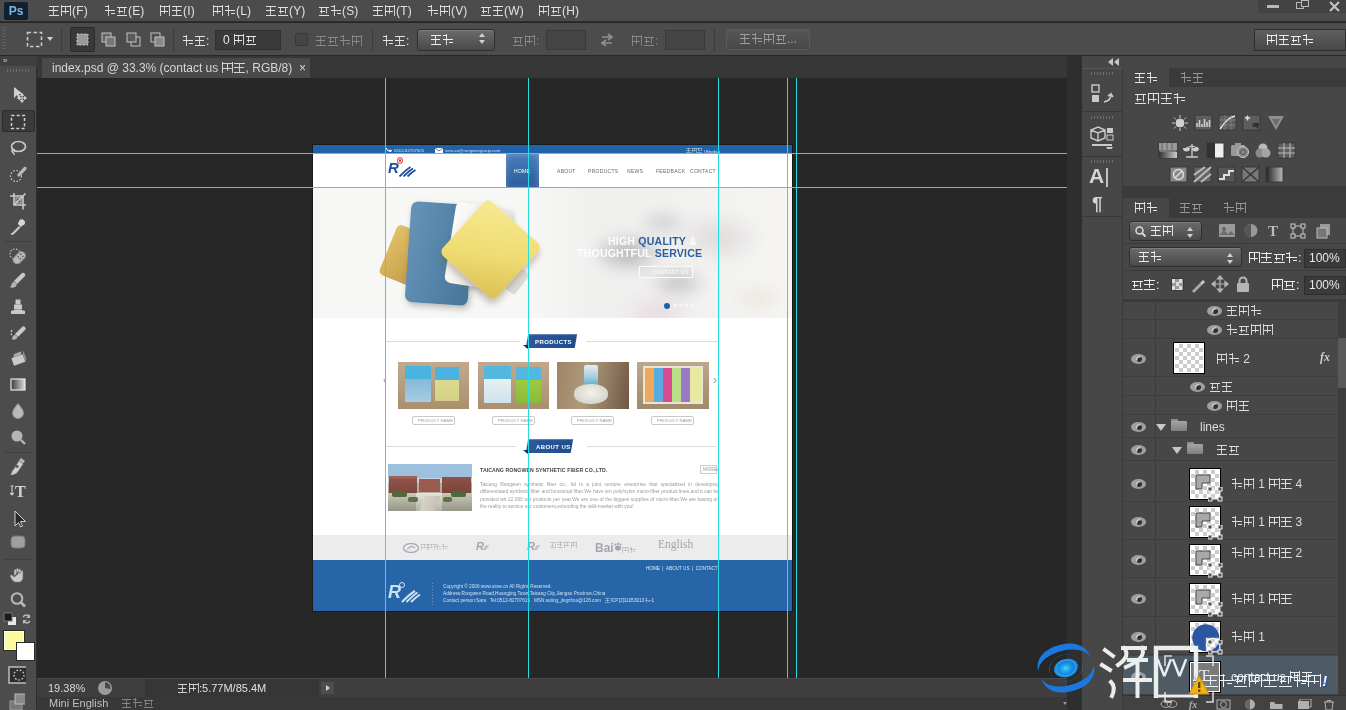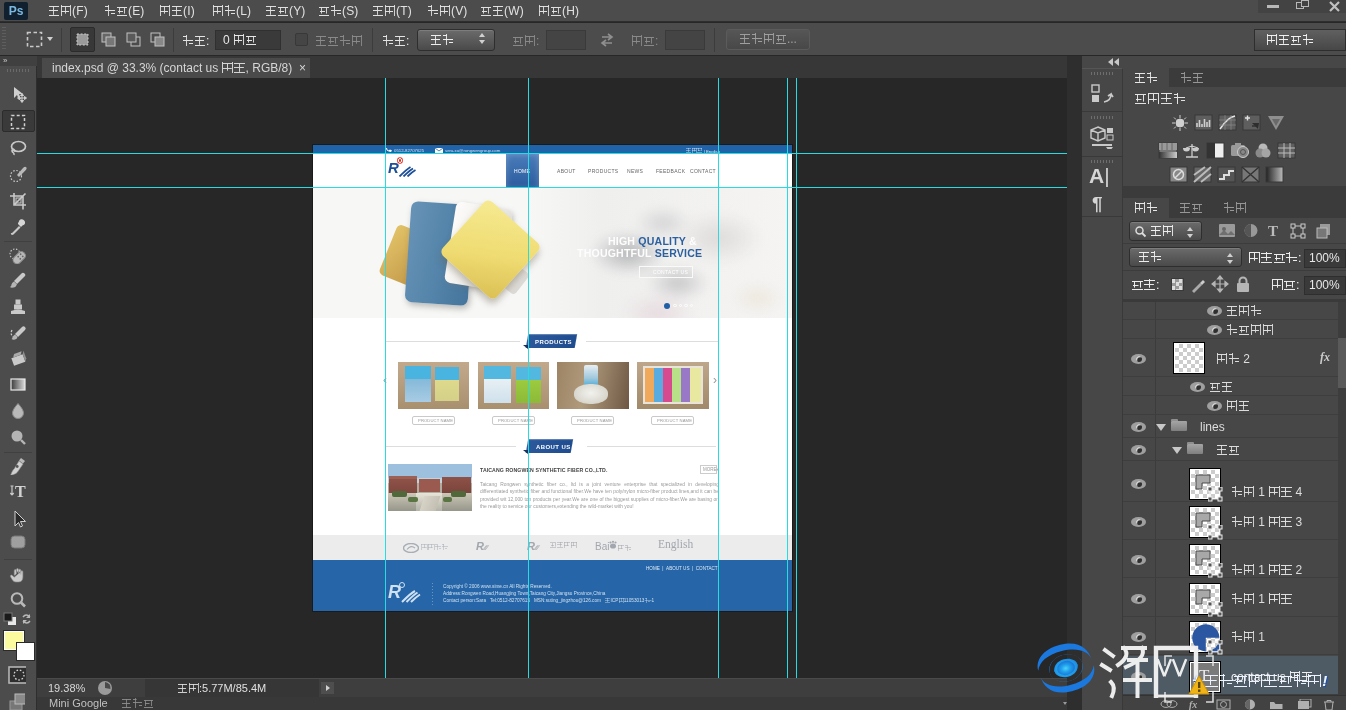--- a/index.html
+++ b/index.html
@@ -352,21 +352,21 @@
     <div class="abs" style="left:0;top:390px;width:479px;height:25px;background:#ececec"></div>
     <div class="abs" style="left:0px;top:390px;width:479px;height:25px;color:#a2a6ae">
       <svg style="position:absolute;left:90px;top:8px" width="16" height="10">
           <ellipse cx="8" cy="5" rx="7.5" ry="4.5" fill="none" stroke="#a8aeb6" stroke-width="1.4"></ellipse>
           <path d="M4 6.5 q4-5 8-1.5" stroke="#a8aeb6" fill="none" stroke-width="1.2"></path>
         </svg>
       <span style="position:absolute;left:108px;top:8px;font-size:7px;color:#a8aeb6"><i class="g g2" style="width:6px;height:6px"></i><i class="g g2" style="width:6px;height:6px"></i><i class="g g3" style="width:6px;height:6px"></i><i class="g g3" style="width:6px;height:6px"></i></span>
       <span style="position:absolute;left:163px;top:5px;font-size:11px;font-weight:bold;font-style:italic">R<span style="font-size:7px">∕∕∕</span></span>
       <span style="position:absolute;left:214px;top:5px;font-size:11px;font-weight:bold;font-style:italic">R<span style="font-size:7px">∕∕∕</span></span>
         <span style="position:absolute;left:237px;top:6px;font-size:7px"><i class="g g4" style="width:6px;height:6px"></i><i class="g g1" style="width:6px;height:6px"></i><i class="g g2" style="width:6px;height:6px"></i><i class="g g2" style="width:6px;height:6px"></i></span>
-      <span style="position:absolute;left:282px;top:6px;font-size:10px;font-weight:normal">Bai<svg style="position:relative;top:-1.5px" width="8" height="9">
+      <span style="position:absolute;left:282px;top:6px;font-size:12px;font-weight:bold">Bai<svg style="position:relative;top:-1.5px" width="8" height="9">
             <ellipse cx="4" cy="6" rx="3" ry="2.6" fill="#a2a6ae"></ellipse>
             <circle cx="1.5" cy="2.5" r="1.1" fill="#a2a6ae"></circle>
             <circle cx="4" cy="1.8" r="1.1" fill="#a2a6ae"></circle>
             <circle cx="6.5" cy="2.5" r="1.1" fill="#a2a6ae"></circle>
           </svg><i class="g g2" style="width:6px;height:6px"></i><i class="g g3" style="width:6px;height:6px"></i></span>
       <span style="position:absolute;left:345px;top:3px;font-size:11.5px;font-family:'Liberation Serif',serif">English</span>
     </div>
     <div class="abs" style="left:0;top:415px;width:479px;height:51px;background:#2565a8"></div>
     <span class="abs" style="left:333px;top:421px;font-size:4.6px;color:#dce8f4">HOME&nbsp;&nbsp;|&nbsp;&nbsp;ABOUT US&nbsp;&nbsp;|&nbsp;&nbsp;CONTACT</span>
     <div class="abs" style="left:75px;top:437px;width:42px;height:24px">
@@ -392,21 +392,21 @@
   <svg style="position:absolute;left:60px;top:1px" width="17" height="16">
       <circle cx="8" cy="8" r="7" fill="#9a9a9a"></circle>
       <path d="M8 8 L8 2 A6 6 0 0 1 13.5 9z" fill="#4a4a4a"></path>
     </svg>
   <div style="position:absolute;left:108px;top:0;width:174px;height:18px;background:#363636"></div>
   <span style="position:absolute;left:140px;top:3px;color:#e0e0e0"><i class="g g1"></i><i class="g g2"></i>:5.77M/85.4M</span>
   <div style="position:absolute;left:284px;top:3px;width:13px;height:12px;background:#4e4e4e"></div>
     <div class="caret" style="left:288px;top:7px;transform:rotate(-90deg)"></div>
 </div>
 <div class="abs" id="bottombar">
-  <span style="position:absolute;left:12px;top:0;font-size:11px">Mini Google</span>
+  <span style="position:absolute;left:12px;top:0;font-size:11px">Mini English</span>
   <span style="position:absolute;left:84px;top:0;font-size:11px;color:#8f8f8f"><i class="g g1"></i><i class="g g3"></i><i class="g g4"></i></span>
   <div class="caret" style="left:1026px;top:5px;border-top-color:#999;border-left-width:2.8px;border-right-width:2.8px;border-top-width:3.8px"></div>
     <div style="position:absolute;left:1033px;top:3px;width:10px;height:6px;background:repeating-linear-gradient(#999 0 1.4px,transparent 1.4px 2.8px)"></div>
 </div>
 <div class="abs" id="dockscroll"></div>
 <div class="abs" id="dockhead">
     <div style="position:absolute;left:26px;top:2px;width:0;height:0;border-top:4px solid transparent;border-bottom:4px solid transparent;border-right:5px solid #c8c8c8"></div>
     <div style="position:absolute;left:32px;top:2px;width:0;height:0;border-top:4px solid transparent;border-bottom:4px solid transparent;border-right:5px solid #c8c8c8"></div>
   </div>
 <div class="abs" id="iconstrip">
@@ -633,21 +633,21 @@
         <svg style="position:absolute;left:67px;top:4px" width="32" height="32">
           <path d="M6 6 h14 v8 h-8 v6 h-6z" fill="#a8a8a8" stroke="#4a4a4a" stroke-width="1"></path>
         </svg>
         <svg style="position:absolute;left:85px;top:22px" width="15" height="15">
           <rect x="2" y="2" width="10" height="10" fill="none" stroke="#f0f0f0" stroke-width="1.2"></rect>
           <rect x="0" y="0" width="4" height="4" fill="#555" stroke="#eee"></rect>
           <rect x="10" y="0" width="4" height="4" fill="#555" stroke="#eee"></rect>
           <rect x="0" y="10" width="4" height="4" fill="#555" stroke="#eee"></rect>
           <rect x="10" y="10" width="4" height="4" fill="#555" stroke="#eee"></rect>
         </svg>
-        <span style="position:absolute;left:108px;top:20px"><i class="g g3"></i><i class="g g2"></i> 1 <i class="g g2"></i><i class="g g1"></i> 4</span>
+        <span style="position:absolute;left:108px;top:12px"><i class="g g3"></i><i class="g g2"></i> 1 <i class="g g2"></i><i class="g g1"></i> 4</span>
       </div>
 <div class="lrow" style="top:435px;height:37px">
         <div class="eye" style="left:8px;top:14px"></div>
         <div class="thumb" style="left:67px;top:4px"></div>
         <svg style="position:absolute;left:67px;top:4px" width="32" height="32">
           <path d="M6 6 h14 v8 h-8 v6 h-6z" fill="#a8a8a8" stroke="#4a4a4a" stroke-width="1"></path>
         </svg>
         <svg style="position:absolute;left:85px;top:22px" width="15" height="15">
           <rect x="2" y="2" width="10" height="10" fill="none" stroke="#f0f0f0" stroke-width="1.2"></rect>
           <rect x="0" y="0" width="4" height="4" fill="#555" stroke="#eee"></rect>
@@ -663,21 +663,21 @@
         <svg style="position:absolute;left:67px;top:4px" width="32" height="32">
           <path d="M6 6 h14 v8 h-8 v6 h-6z" fill="#a8a8a8" stroke="#4a4a4a" stroke-width="1"></path>
         </svg>
         <svg style="position:absolute;left:85px;top:22px" width="15" height="15">
           <rect x="2" y="2" width="10" height="10" fill="none" stroke="#f0f0f0" stroke-width="1.2"></rect>
           <rect x="0" y="0" width="4" height="4" fill="#555" stroke="#eee"></rect>
           <rect x="10" y="0" width="4" height="4" fill="#555" stroke="#eee"></rect>
           <rect x="0" y="10" width="4" height="4" fill="#555" stroke="#eee"></rect>
           <rect x="10" y="10" width="4" height="4" fill="#555" stroke="#eee"></rect>
         </svg>
-        <span style="position:absolute;left:108px;top:22px"><i class="g g3"></i><i class="g g2"></i> 1 <i class="g g2"></i><i class="g g1"></i> 2</span>
+        <span style="position:absolute;left:108px;top:5px"><i class="g g3"></i><i class="g g2"></i> 1 <i class="g g2"></i><i class="g g1"></i> 2</span>
       </div>
 <div class="lrow" style="top:512px;height:37px">
         <div class="eye" style="left:8px;top:14px"></div>
         <div class="thumb" style="left:67px;top:4px"></div>
         <svg style="position:absolute;left:67px;top:4px" width="32" height="32">
           <path d="M6 6 h14 v8 h-8 v6 h-6z" fill="#a8a8a8" stroke="#4a4a4a" stroke-width="1"></path>
         </svg>
         <svg style="position:absolute;left:85px;top:22px" width="15" height="15">
           <rect x="2" y="2" width="10" height="10" fill="none" stroke="#f0f0f0" stroke-width="1.2"></rect>
           <rect x="0" y="0" width="4" height="4" fill="#555" stroke="#eee"></rect>

